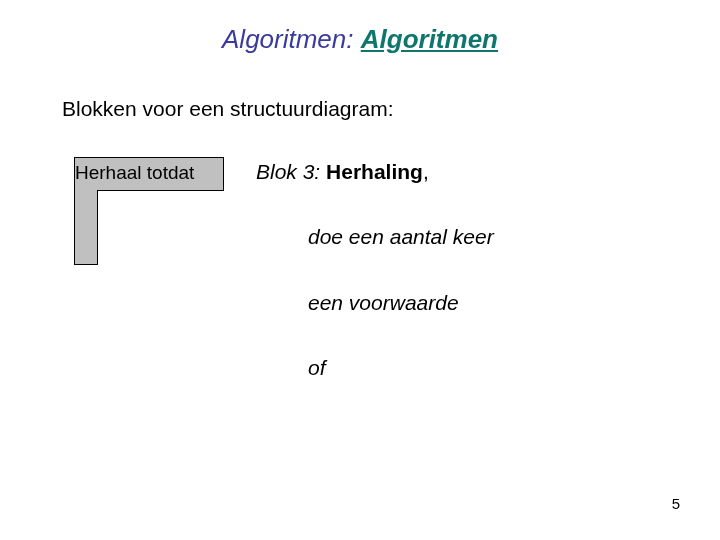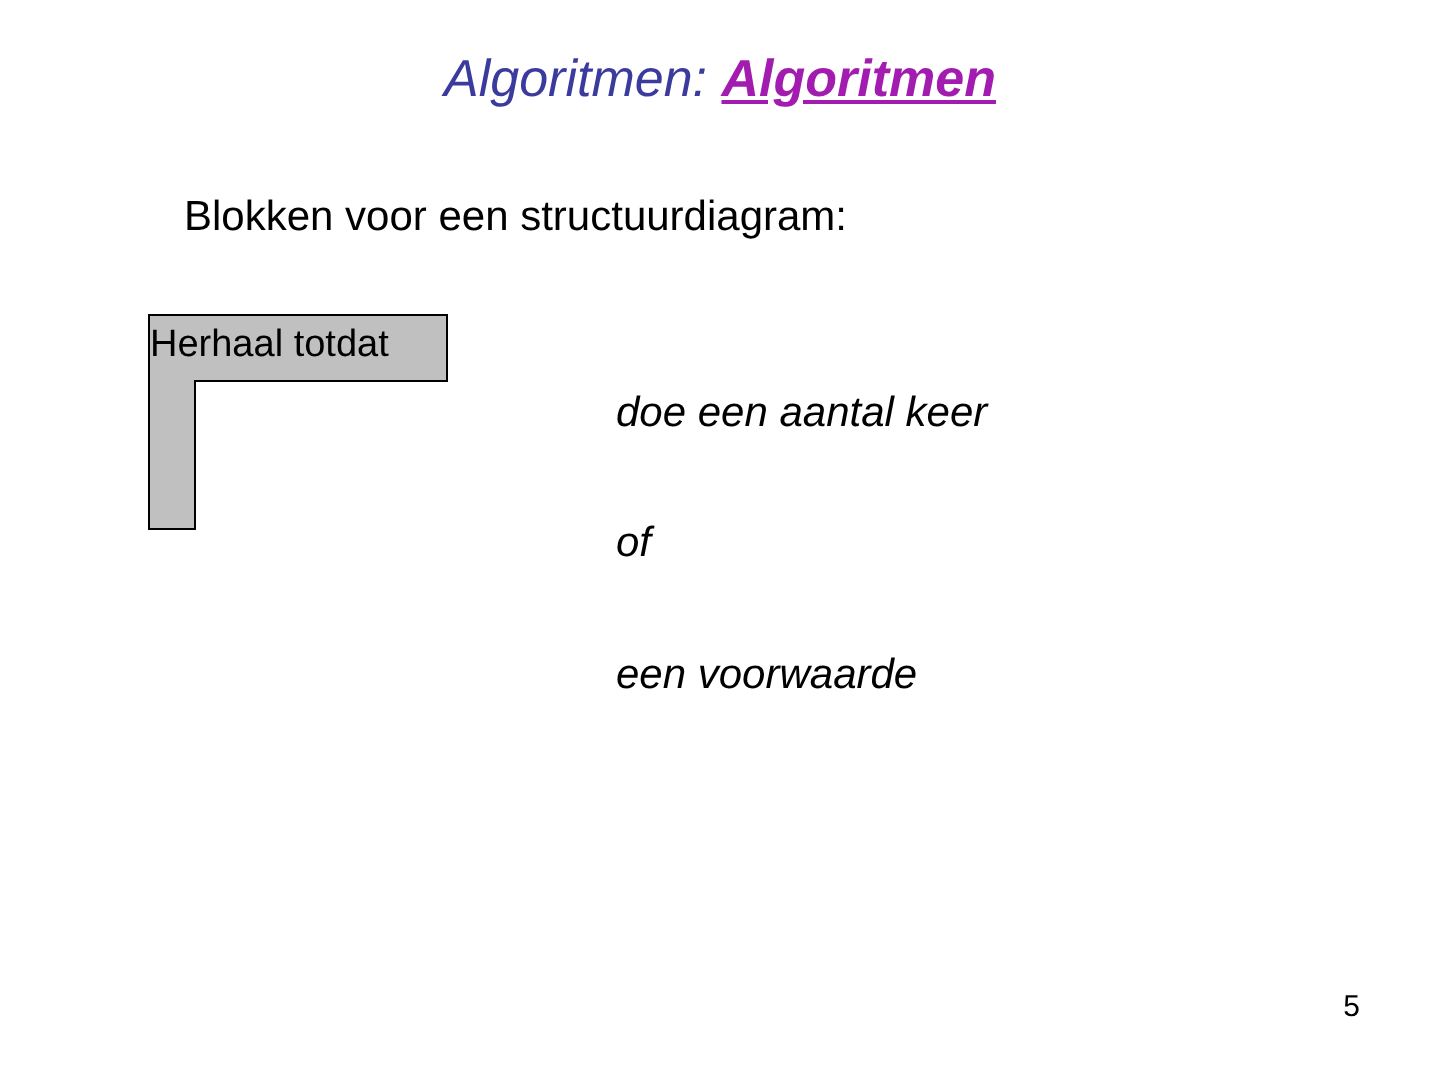--- a/index.html
+++ b/index.html
@@ -18,27 +18,27 @@
       padding-top: 24px;
       font-size: 26px;
     }
     .title-prefix {
       font-style: italic;
       color: #3b3b9e;
     }
     .title-main {
       font-style: italic;
       font-weight: bold;
-      color: #a21caf;
+      color: #0f766e;
       text-decoration: underline;
     }
     .subtitle {
       font-size: 21px;
       color: #000;
-      padding-left: 92px;
+      padding-left: 62px;
       margin-top: 42px;
     }
     .content-row {
       display: flex;
       align-items: flex-start;
       padding-left: 74px;
       margin-top: 36px;
       gap: 32px;
     }
     .diagram {
@@ -95,19 +95,22 @@
 </div>
 
 <div class="subtitle">Blokken voor een structuurdiagram:</div>
 
 <div class="content-row">
   <div class="diagram">
     <div class="diagram-label">Herhaal totdat</div>
     <div class="diagram-inner"></div>
   </div>
   <div class="desc">
+    <div class="desc-heading">
+      <span class="ital">Blok 3: </span><span class="bold">Herhaling</span><span>,</span>
+    </div>
     <div class="indent">doe een aantal keer</div>
+    <div class="indent">een voorwaarde</div>
     <div class="indent">of</div>
-    <div class="indent">een voorwaarde</div>
   </div>
 </div>
 
 <div class="page-number">5</div>
 
 </body></html>

